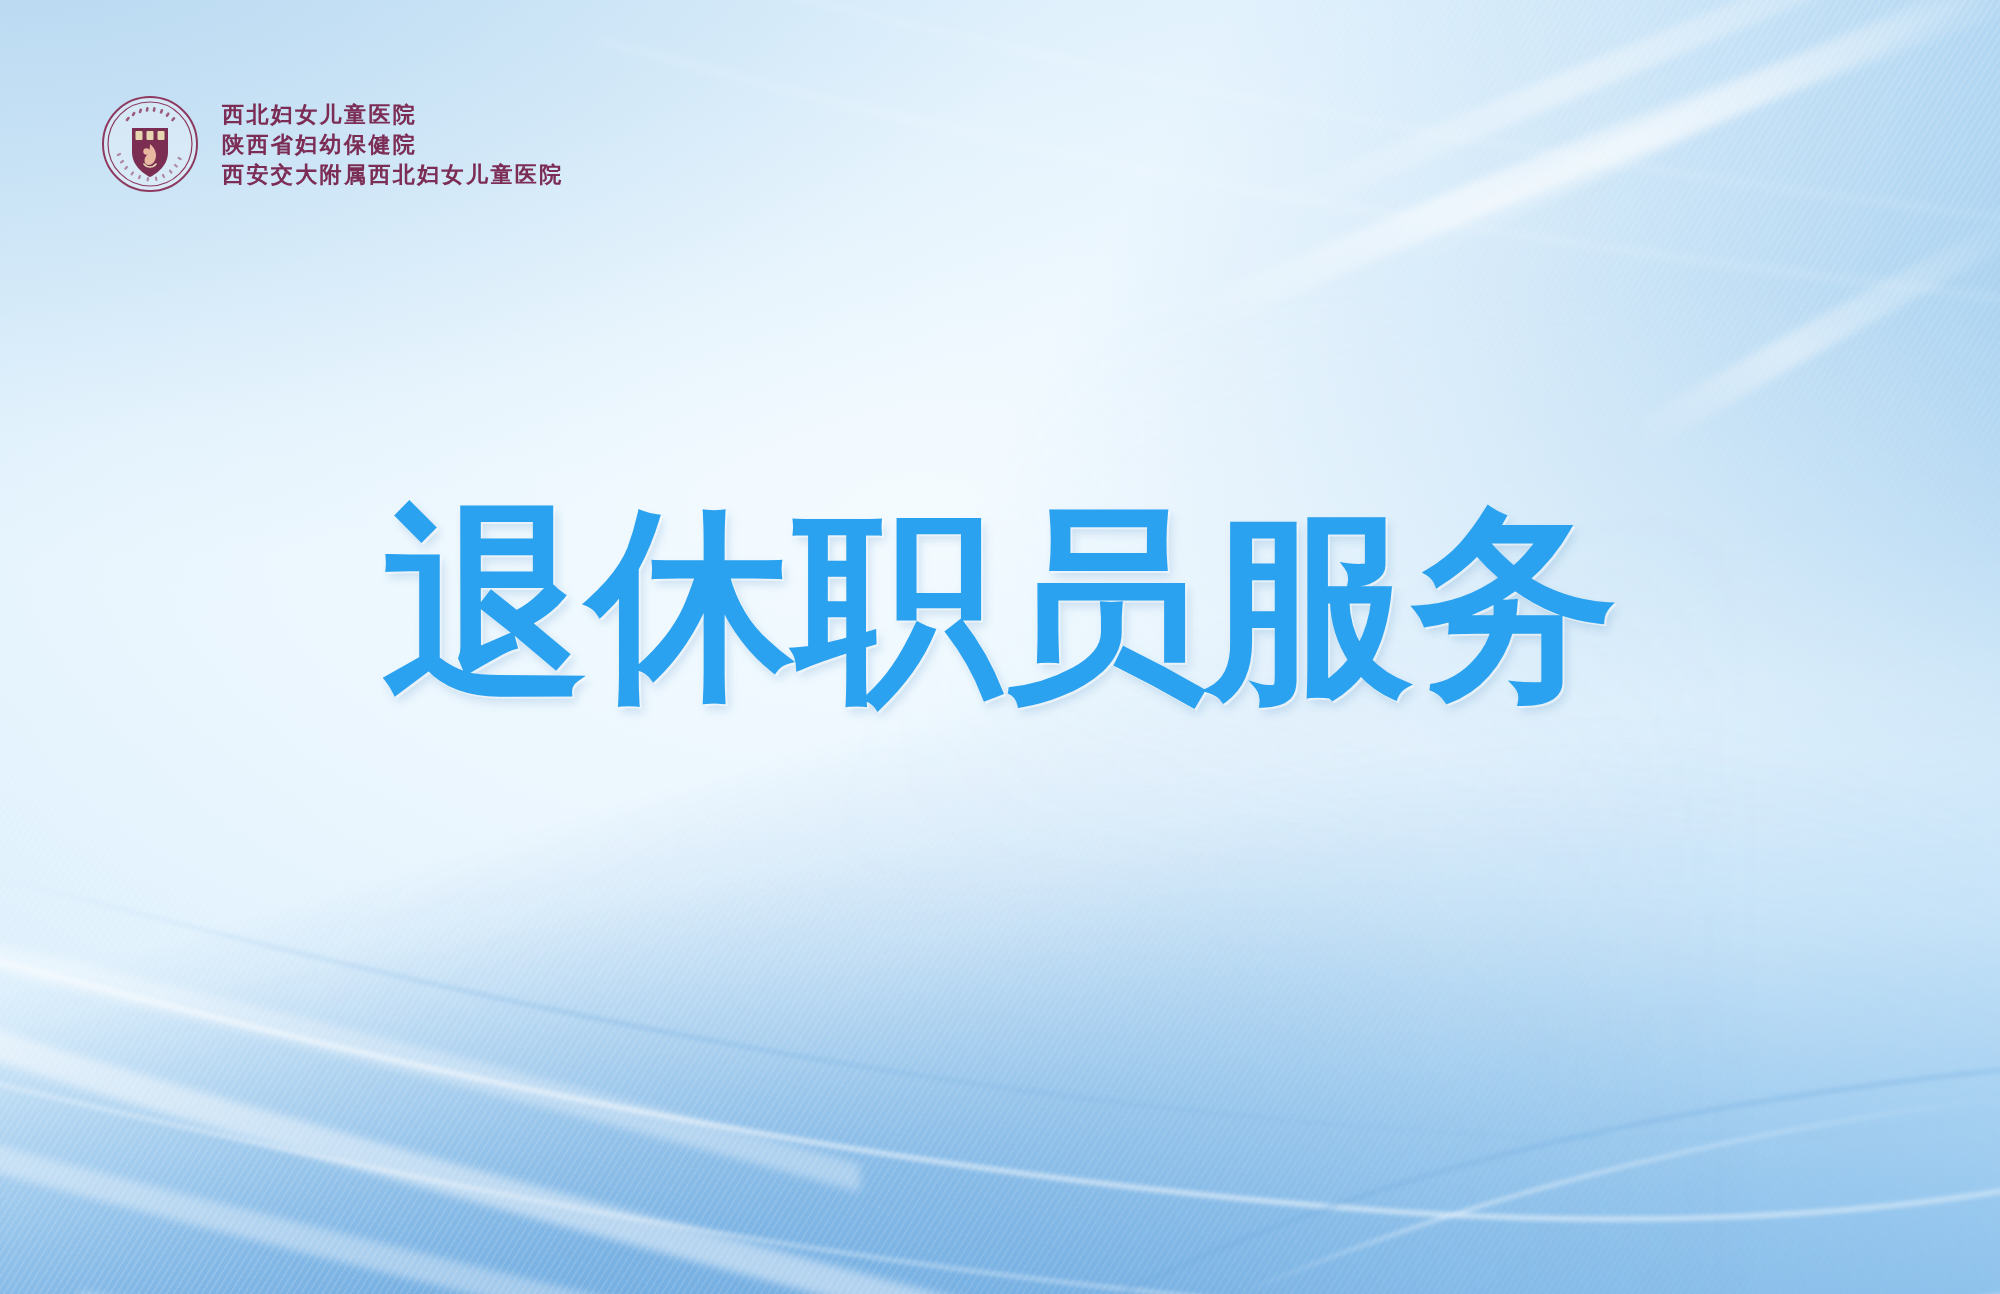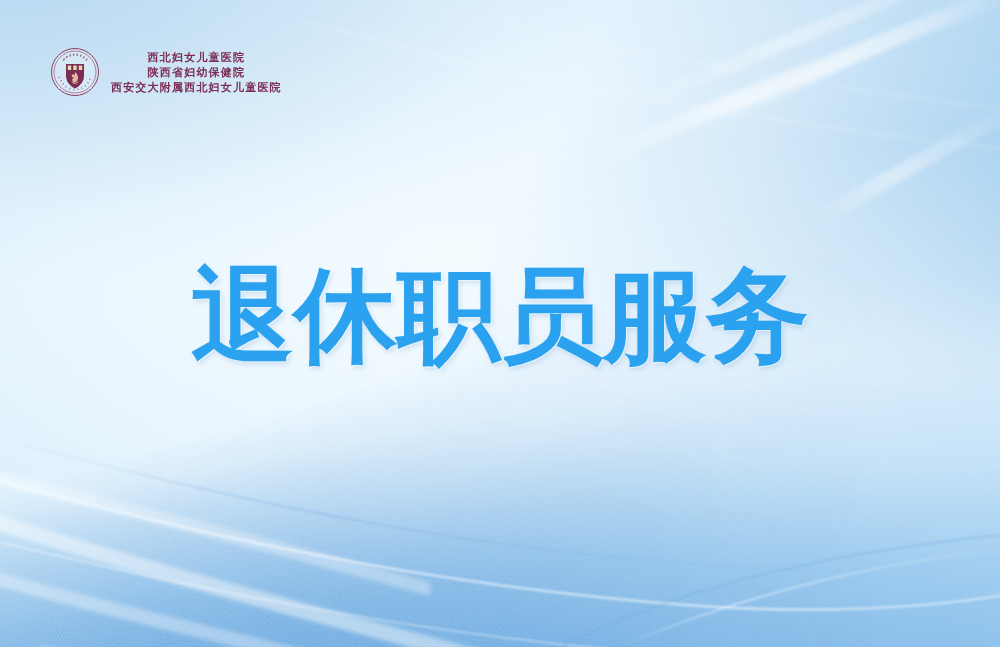--- a/index.html
+++ b/index.html
@@ -113,21 +113,20 @@
   }
 
   
   .logo-lockup {
     position: absolute;
     left: 50px;
     top: 47px;
     display: flex;
     align-items: center;
     gap: 11px;
-    text-align: center;
   }
   .logo-mark {
     width: 50px;
     height: 50px;
     flex: 0 0 auto;
     display: block;
   }
   .logo-text {
     display: flex;
     flex-direction: column;
@@ -144,21 +143,20 @@
     font-family: "DejaVu Sans", "Liberation Sans", sans-serif;
   }
 
   
   .title-wrap {
     position: absolute;
     left: 0;
     right: 0;
     top: 247px;
     text-align: center;
-    margin-top: 12px;
   }
   .slide-title {
     display: inline-block;
     color: #2ba2ef;
     font-size: 103px;
     line-height: 112px;
     font-weight: 700;
     letter-spacing: 0px;
     white-space: nowrap;
     text-shadow:

